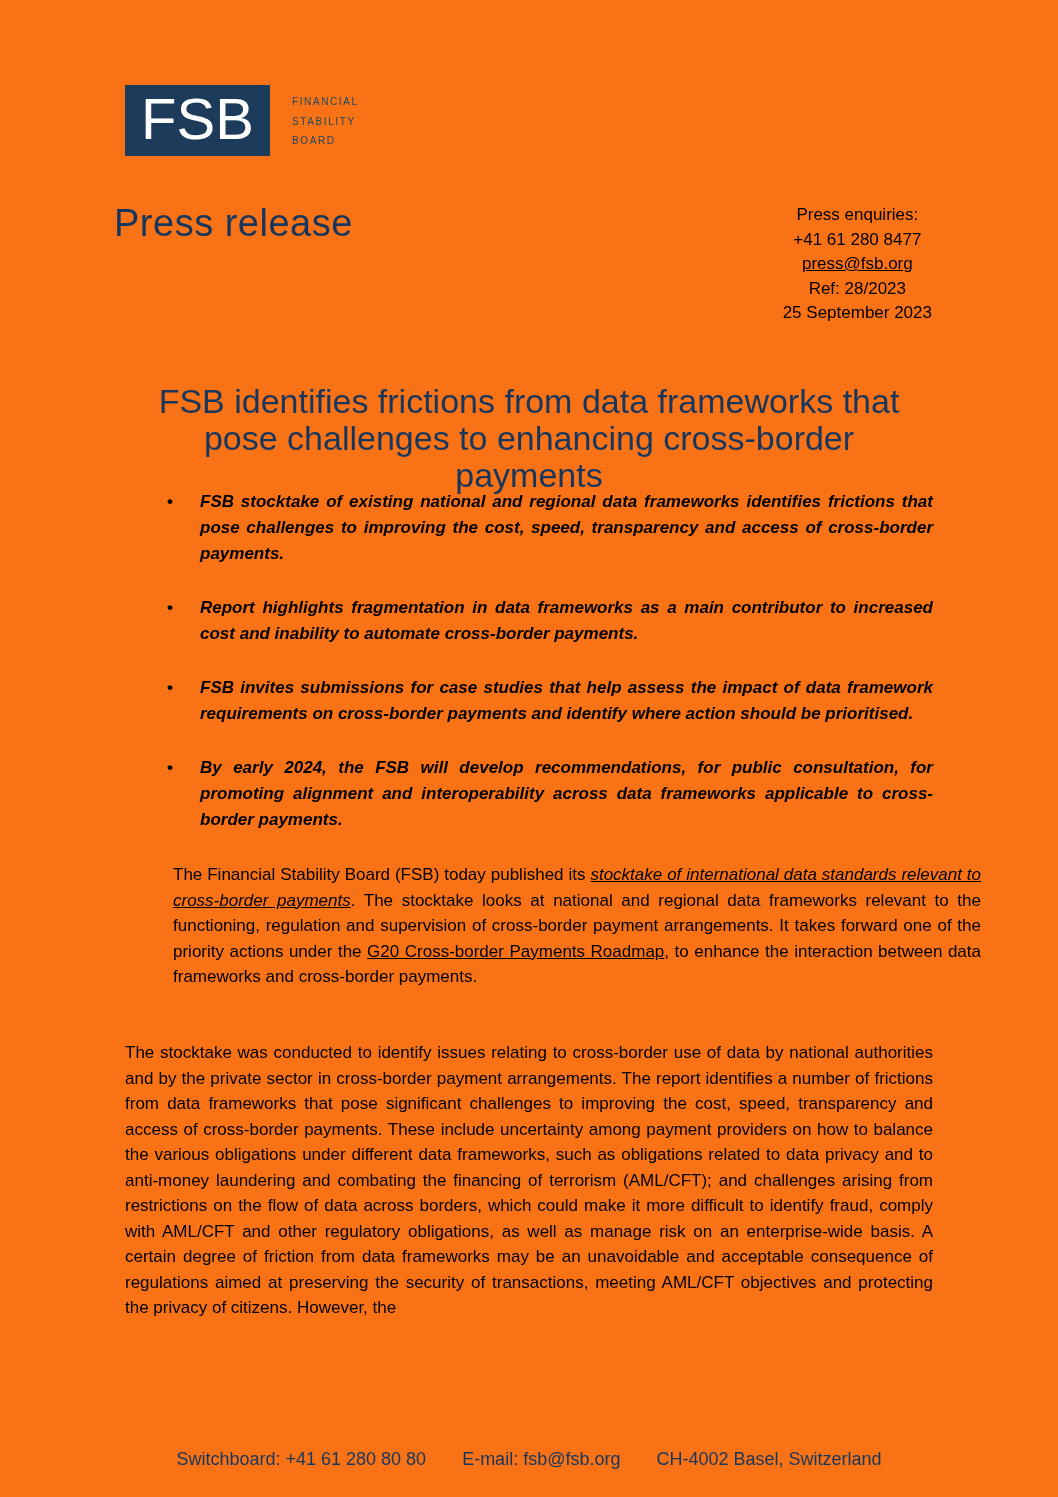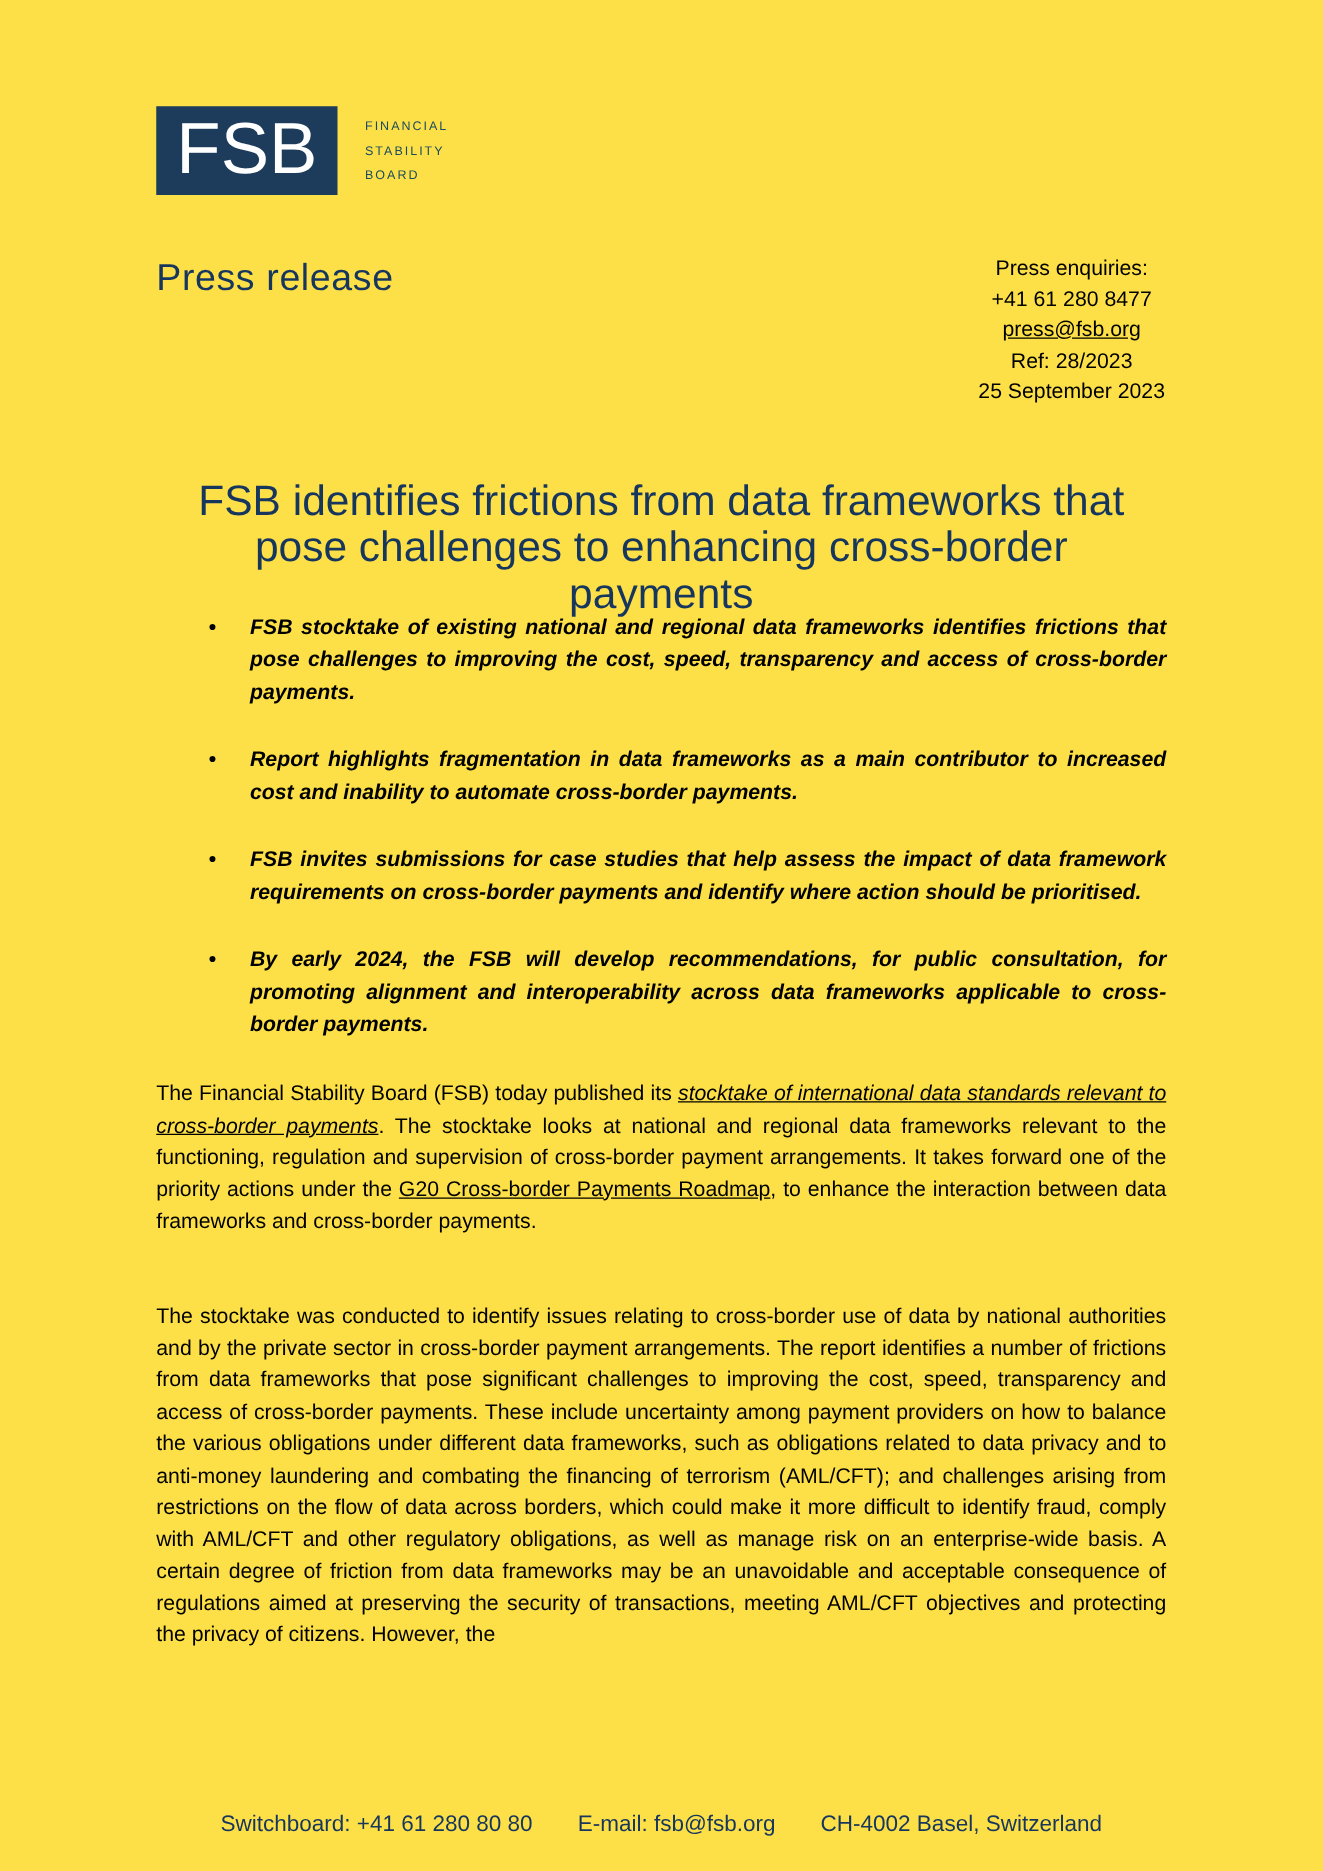--- a/index.html
+++ b/index.html
@@ -4,41 +4,41 @@
 <style>
   * { margin: 0; padding: 0; box-sizing: border-box; }
   html, body { background: #ffffff; }
   body {
     width: 1058px; height: 1497px;
     font-family: "Liberation Sans", sans-serif;
     color: #000000;
     position: relative;
     overflow: hidden;
   }
-  .page { position: relative; width: 1058px; height: 1497px; background: #fde047; }
+  .page { position: relative; width: 1058px; height: 1497px; background: #f97316; }
 
   
   .logo-row { position: absolute; top: 85px; left: 125px; display: flex; gap: 22px; align-items: flex-start; }
   .logo-box {
     width: 145px; height: 71px; background: #1d3b5a; color: #ffffff;
     display: flex; align-items: center; justify-content: center;
     font-size: 58px; line-height: 71px; font-weight: 400; letter-spacing: 0px;
     padding-bottom: 4px;
   }
   .logo-tagline {
     padding-top: 7px;
     font-size: 10px; line-height: 19.5px; letter-spacing: 1.6px;
     color: #1a4a5f; font-weight: 500;
   }
   .logo-tagline div { white-space: nowrap; }
 
   
   .doc-type {
-    position: absolute; top: 200px; left: 125px;
-    font-size: 30px; line-height: 46px; font-weight: 400; color: #17365d;
+    position: absolute; top: 200px; left: 114px;
+    font-size: 38px; line-height: 46px; font-weight: 400; color: #17365d;
     letter-spacing: 0.5px;
   }
   .contact-block {
     position: absolute; top: 203px; right: 126px;
     text-align: center; font-size: 17px; line-height: 24.5px; color: #000000;
   }
   .contact-block .email { text-decoration: underline; }
   .ref-block { }
 
   
@@ -59,21 +59,21 @@
   .bullets li .marker {
     position: absolute; left: 42px; top: 0;
     font-weight: 700; font-style: normal;
   }
 
   
   .para {
     position: absolute; left: 125px; width: 808px;
     text-align: justify; font-size: 17px; line-height: 25.5px; color: #000000;
   }
-  .para-1 { top: 862px; }
+  .para-1 { top: 862px; margin-left: 48px; }
   .para-2 { top: 1040px; }
   .seg-link { text-decoration: underline; color: #000000; cursor: pointer; }
   .seg-link-italic { text-decoration: underline; font-style: italic; color: #000000; cursor: pointer; }
 
   
   .footer {
     position: absolute; top: 1449px; left: 0; width: 1058px;
     display: flex; justify-content: center; gap: 36px;
     color: #17365d; font-size: 18px; line-height: 20px;
   }

